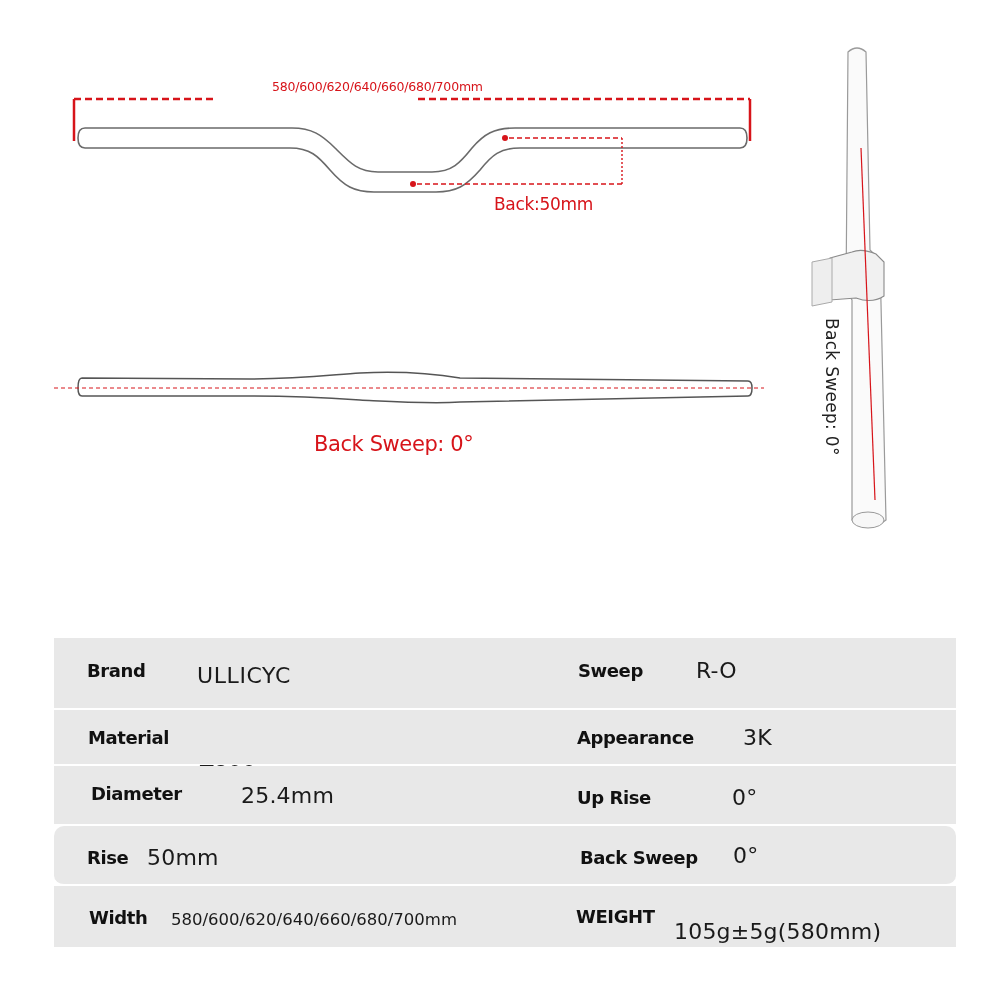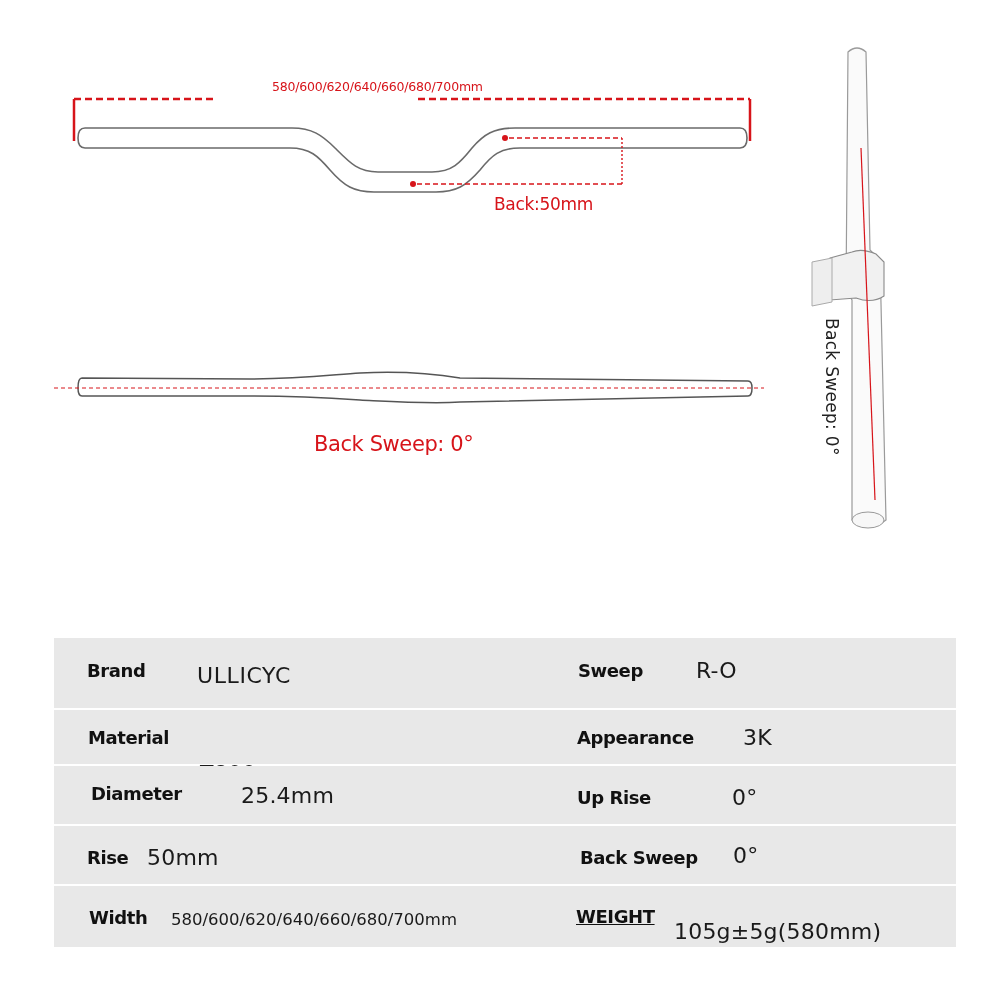--- a/index.html
+++ b/index.html
@@ -78,25 +78,25 @@
     <div class="spec-cell spec-val" style="left:146px;margin-top:36px;">T800</div>
     <div class="spec-cell spec-key" style="left:523px;">Appearance</div>
     <div class="spec-cell spec-val" style="left:689px;">3K</div>
   </div>
   <div class="spec-row" style="height:60px;">
     <div class="spec-cell spec-key" style="left:37px; top:-2px;">Diameter</div>
     <div class="spec-cell spec-val" style="left:163px; top:0;margin-left:24px;">25.4mm</div>
     <div class="spec-cell spec-key" style="left:523px; top:2px;">Up Rise</div>
     <div class="spec-cell spec-val" style="left:678px; top:2px;">0°</div>
   </div>
-  <div class="spec-row" style="height:60px;">
+  <div class="spec-row" style="height:60px;border-radius:10px;">
     <div class="spec-cell spec-key" style="left:33px; top:2px;">Rise</div>
     <div class="spec-cell spec-val" style="left:93px; top:2px;">50mm</div>
     <div class="spec-cell spec-key" style="left:526px; top:2px;">Back Sweep</div>
     <div class="spec-cell spec-val" style="left:679px; top:0px;">0°</div>
   </div>
   <div class="spec-row" style="height:61px; border-bottom:none;">
     <div class="spec-cell spec-key" style="left:35px; top:1px;">Width</div>
     <div class="spec-cell spec-val small" style="left:117px; top:3px;">580/600/620/640/660/680/700mm</div>
-    <div class="spec-cell spec-key" style="left:522px; top:0px;text-decoration:underline;">WEIGHT</div>
+    <div class="spec-cell spec-key" style="left:522px; top:0px;">WEIGHT</div>
     <div class="spec-cell spec-val" style="left:620px; top:15px;">105g±5g(580mm)</div>
   </div>
 </div>
 
 </body></html>

